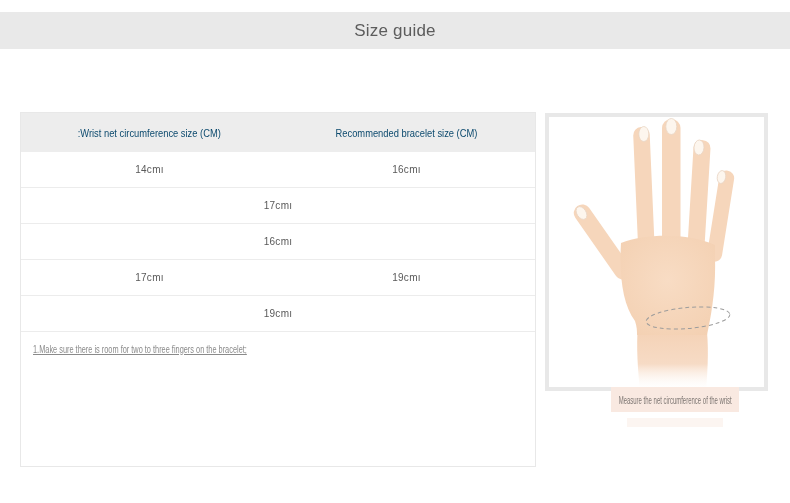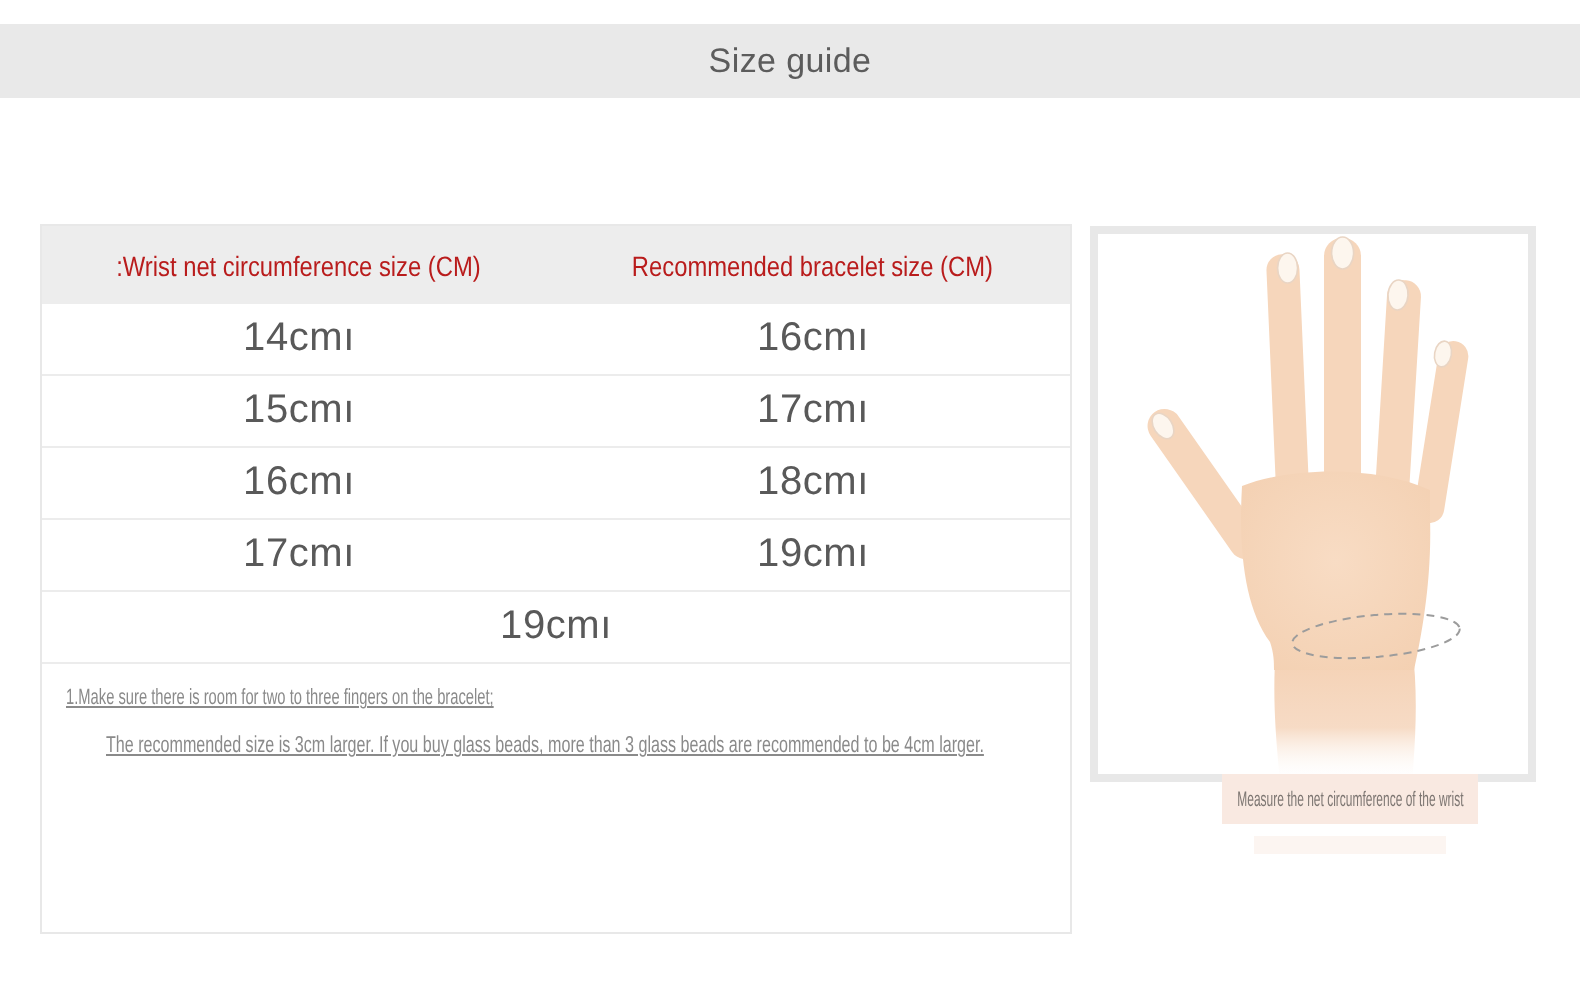--- a/index.html
+++ b/index.html
@@ -19,27 +19,27 @@
   }
   
   .table-panel{
     position:absolute;left:20px;top:112px;width:516px;height:355px;
     border:1px solid #e8e8e8;box-sizing:border-box;background:#fff;
     overflow:hidden;
   }
   .thead{display:flex;height:39px;background:#ededed;}
   .th{
     flex:1;display:flex;align-items:center;justify-content:center;
-    font-size:14px;color:#b91c1c;white-space:nowrap;
+    font-size:11px;color:#0c4a6e;white-space:nowrap;
   }
   .th .cond{transform:scaleX(0.85);transform-origin:center;white-space:nowrap;display:inline-block;}
   .trow{display:flex;height:35px;border-bottom:1px solid #ececec;}
   .td{
     flex:1;display:flex;align-items:center;justify-content:center;
-    font-size:20px;color:#595959;letter-spacing:0.3px;
+    font-size:10px;color:#595959;letter-spacing:0.3px;
   }
   .notes{padding:5px 0 0 0;color:#8a8a8a;text-decoration:underline;}
   .note-line{height:24px;display:flex;align-items:center;padding-left:12px;overflow:visible;}
   .note-line span{white-space:nowrap;display:inline-block;transform-origin:left center;}
   .n1 span{font-size:11px;transform:scaleX(0.67);}
   .n2 span{font-size:13.5px;transform:scaleX(0.60);}
   .n3 span{font-size:12px;transform:scaleX(0.67);}
   .n4{padding-left:32px;}
   .n4 span{font-size:11.5px;transform:scaleX(0.70);}
   
@@ -76,40 +76,35 @@
     </div>
     <div class="th">
       <span class="cond">Recommended bracelet size (CM)</span>
     </div>
   </div>
   <div class="trow">
     <div class="td">14cmı</div>
     <div class="td">16cmı</div>
   </div>
   <div class="trow">
-    <div class="td">15cmı</div>
     <div class="td">17cmı</div>
   </div>
   <div class="trow">
     <div class="td">16cmı</div>
-    <div class="td">18cmı</div>
   </div>
   <div class="trow">
     <div class="td">17cmı</div>
     <div class="td">19cmı</div>
   </div>
   <div class="trow">
     <div class="td">19cmı</div>
   </div>
   <div class="notes">
     <div class="note-line n1">
         <span>1.Make sure there is room for two to three fingers on the bracelet;</span>
-      </div>
-    <div class="note-line n4">
-        <span>The recommended size is 3cm larger. If you buy glass beads, more than 3 glass beads are recommended to be 4cm larger.</span>
       </div>
   </div>
 </div>
 
 <div class="hand-panel">
   <svg width="215" height="345" viewBox="0 0 215 345" aria-hidden="true">
     <defs>
       <linearGradient id="armFade" x1="0" y1="206" x2="0" y2="274" gradientUnits="userSpaceOnUse">
         <stop offset="0" stop-color="#f4d0b2" stop-opacity="1"></stop>
         <stop offset="0.6" stop-color="#f6d9c2" stop-opacity="0.95"></stop>

